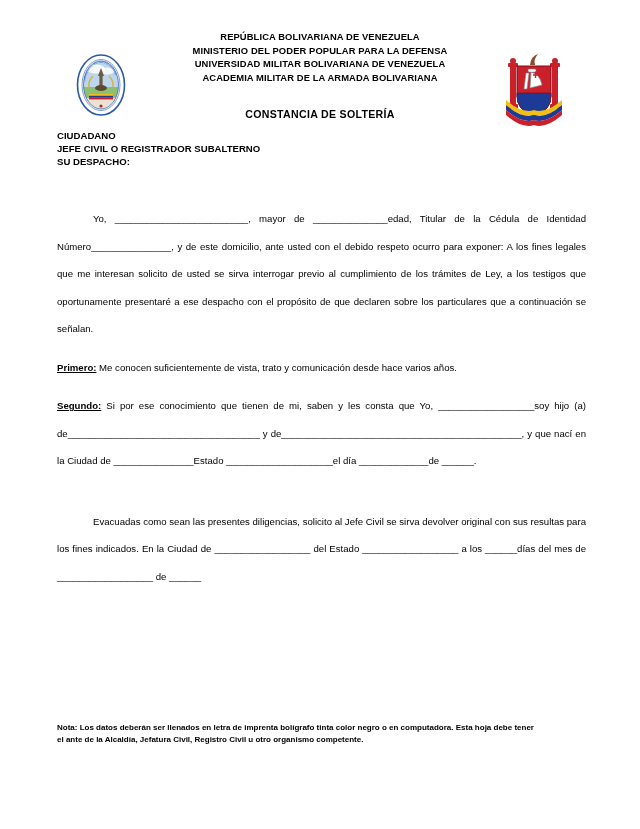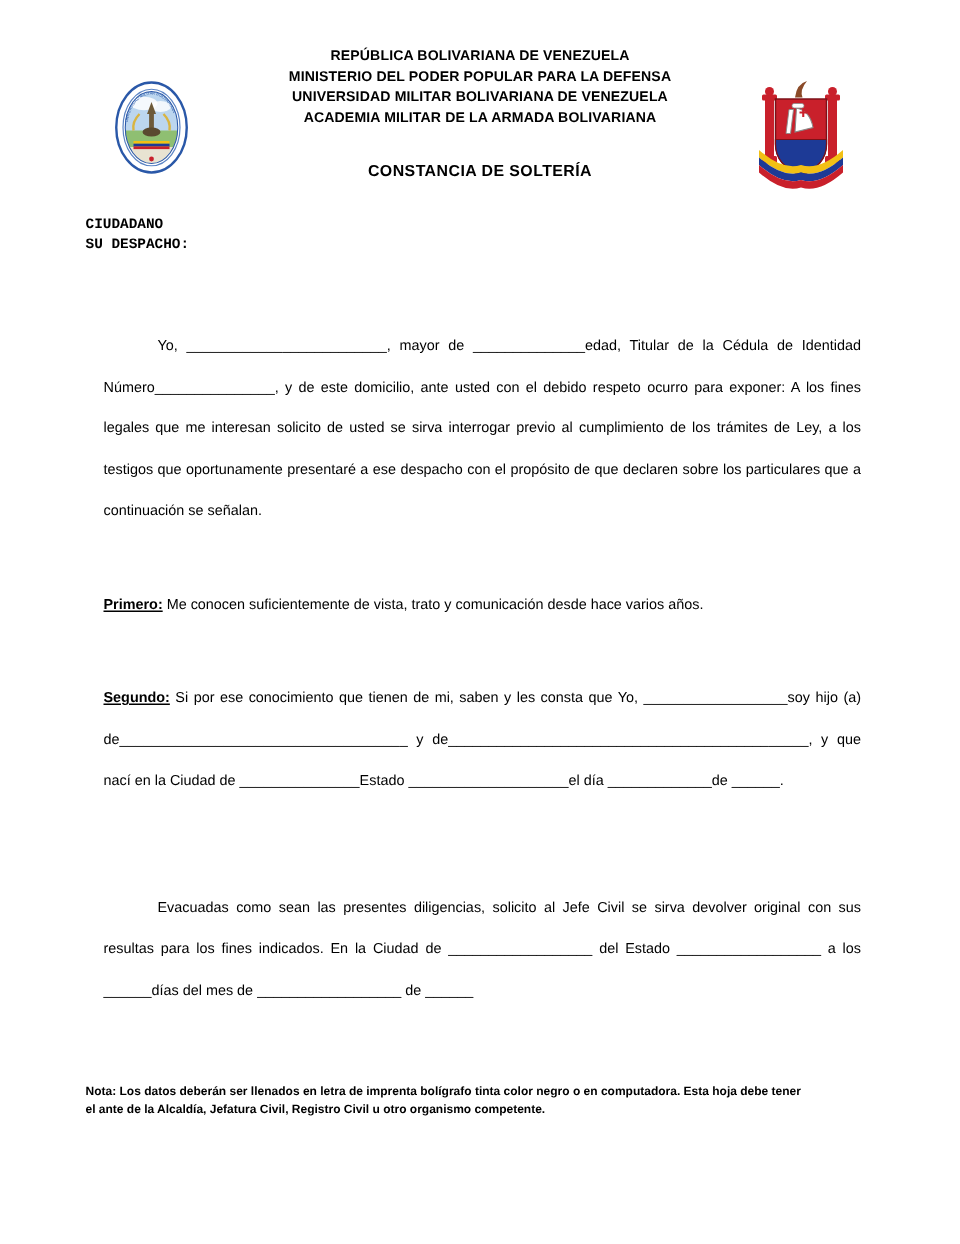--- a/index.html
+++ b/index.html
@@ -69,38 +69,37 @@
     left: 500px;
     top: 26px;
     width: 68px;
     height: 80px;
   }
 
   
   .addressee {
     position: absolute;
     left: 57px;
-    top: 143px;
+    top: 129px;
     font-size: 9.6px;
     font-weight: bold;
     line-height: 13.2px;
-    font-family: Liberation Mono, monospace;
   }
 
   
   .body-area {
     position: absolute;
     left: 57px;
     top: 205px;
     width: 529px;
     font-size: 9.6px;
     line-height: 27.5px;
   }
   p.para {
-    margin: 12px;
+    margin: 0;
     text-align: justify;
     text-justify: inter-word;
   }
   p.para.nojust { text-align: left; }
   .indent { display: inline-block; width: 36px; }
   .bu { font-weight: bold; text-decoration: underline; }
 
   
   .blank { white-space: pre; }
 
@@ -207,20 +206,21 @@
         <path d="M6 53 Q22 67 34 63 Q46 67 62 53 L62 58 Q46 72 34 68 Q22 72 6 58 Z" fill="#1d3a96"></path>
         <path d="M6 58 Q22 72 34 68 Q46 72 62 58 L62 63 Q46 77 34 73 Q22 77 6 63 Z" fill="#c9202b"></path>
       </svg>
     </span>
   </div>
 
   <div class="doc-title">CONSTANCIA DE SOLTERÍA</div>
 
   <div class="addressee">
     <div>CIUDADANO</div>
+    <div>JEFE CIVIL O REGISTRADOR SUBALTERNO</div>
     <div>SU DESPACHO:</div>
   </div>
 
   <div class="body-area">
 
     <p class="para"><span class="indent"></span><span>Yo,</span> <span class="blank">_________________________</span><span>, mayor de </span><span class="blank">______________</span><span>edad, Titular de la Cédula de Identidad Número</span><span class="blank">_______________</span><span>, y de este domicilio, ante usted con el debido respeto ocurro para exponer: A los fines legales que me interesan solicito de usted se sirva interrogar previo al cumplimiento de los trámites de Ley, a los testigos que oportunamente presentaré a ese despacho con el propósito  de que  declaren  sobre los particulares que a continuación se señalan.</span></p>
 
     <span class="gap-sm"></span>
 
     <p class="para nojust sec-primero"><span class="bu">Primero:</span><span> Me conocen suficientemente de vista, trato y comunicación desde hace varios años.</span></p>

